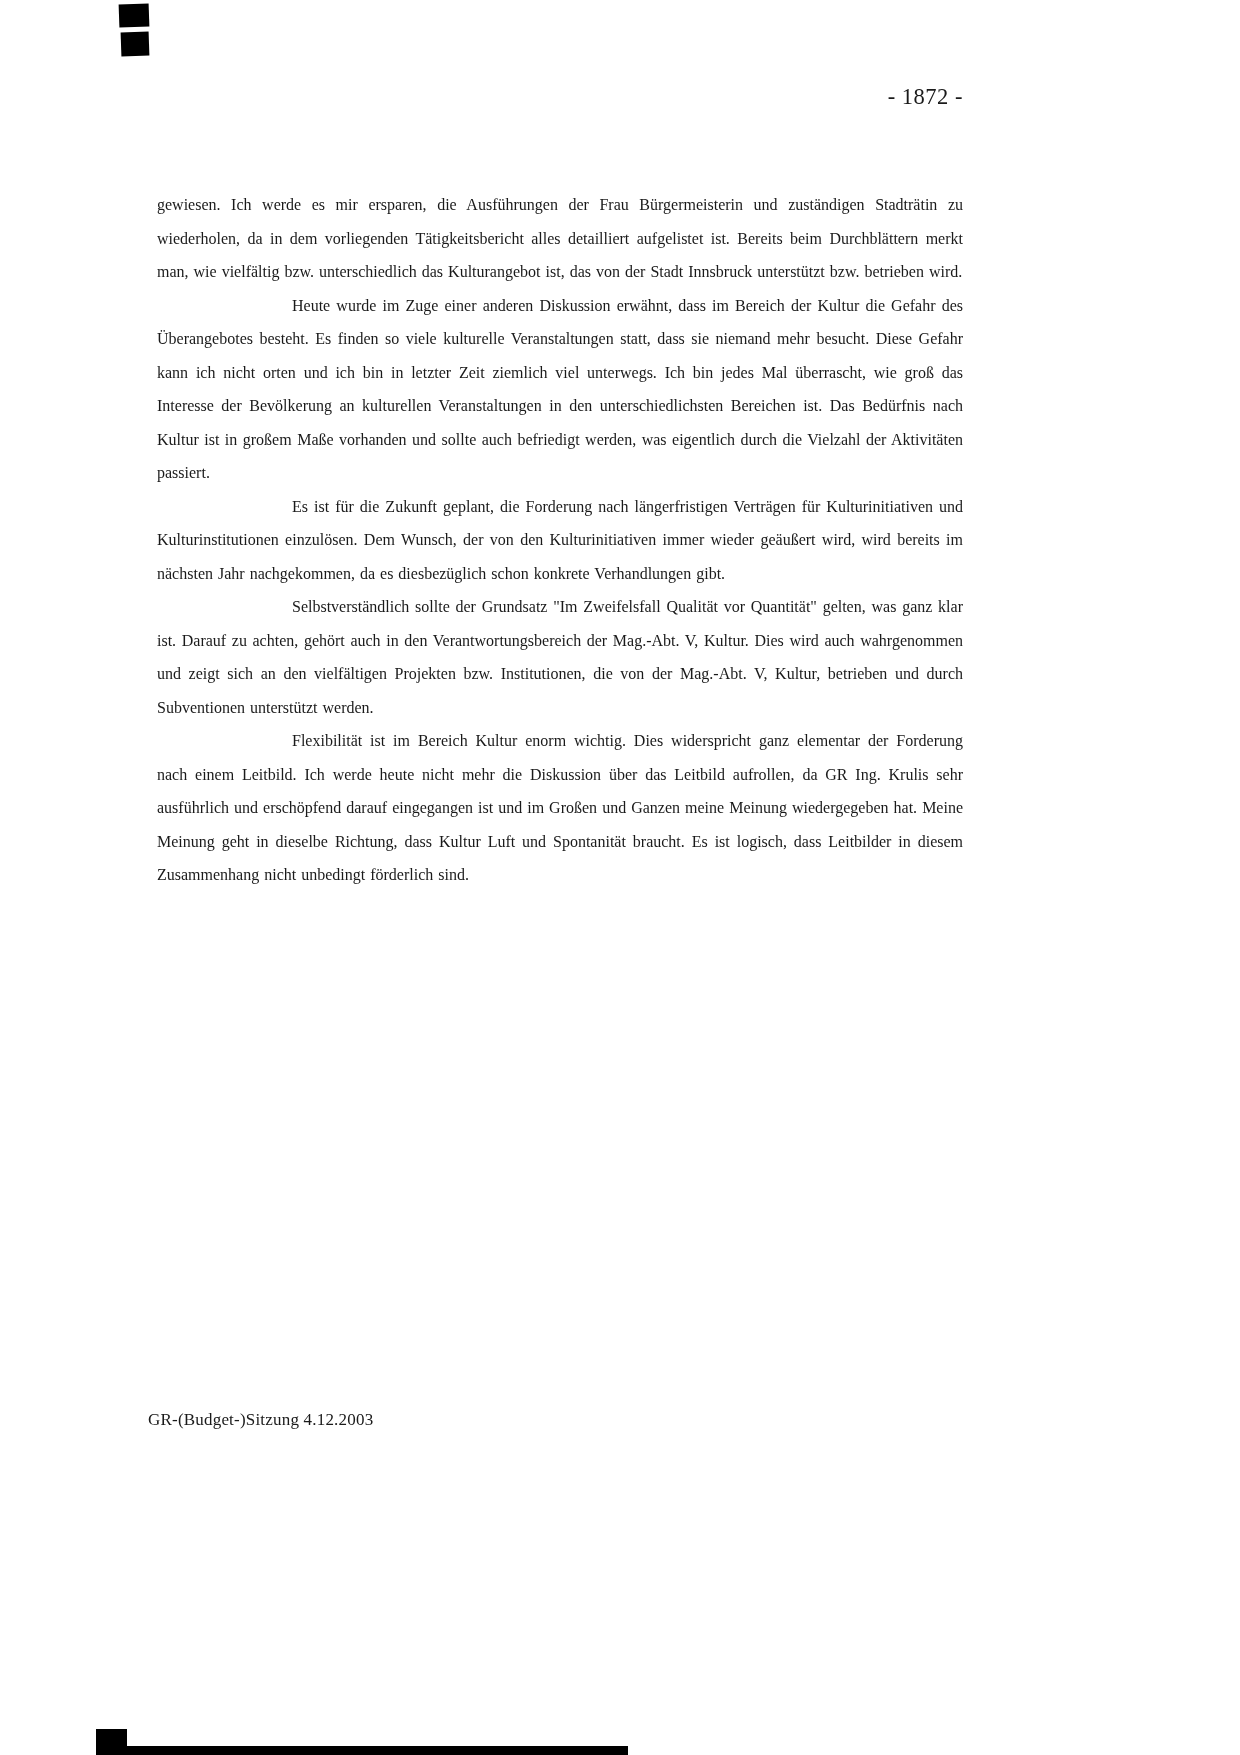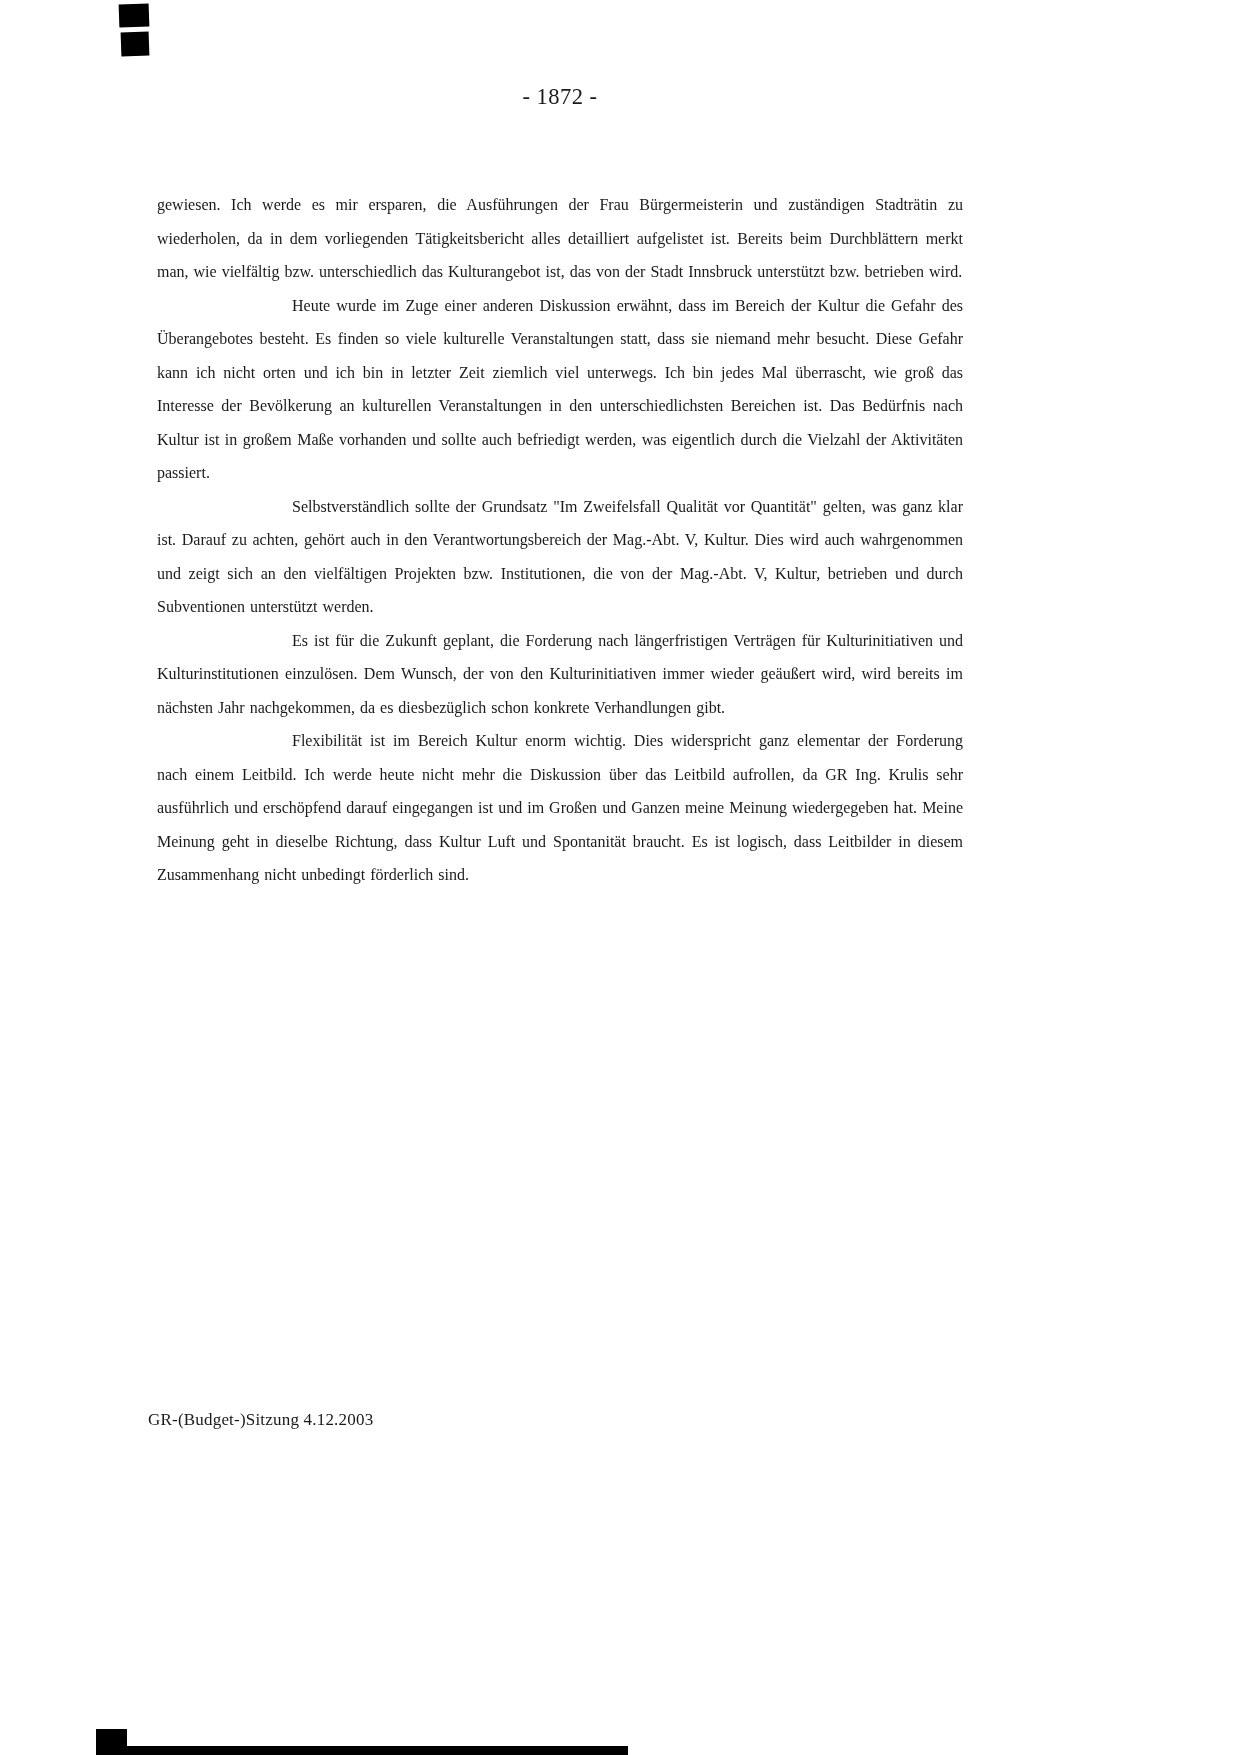--- a/index.html
+++ b/index.html
@@ -15,21 +15,21 @@
     font-family: "Liberation Serif", "DejaVu Serif", serif;
     color: #1a1a1a;
     overflow: hidden;
   }
 
   .page-number {
     position: absolute;
     top: 84px;
     left: 157px;
     width: 806px;
-    text-align: center;
+    text-align: right;
     font-size: 22.5px;
     letter-spacing: 0.5px;
     white-space: pre;
   }
 
   .body-text {
     position: absolute;
     top: 188px;
     left: 157px;
     width: 806px;
@@ -65,22 +65,22 @@
 <div class="page">
 
   <div class="scan-mark mark-top-1"></div>
   <div class="scan-mark mark-top-2"></div>
 
   <div class="page-number">- 1872 -</div>
 
   <div class="body-text" lang="de">
     <p>gewiesen. Ich werde es mir ersparen, die Ausführungen der Frau Bürgermeisterin und zuständigen Stadträtin zu wiederholen, da in dem vorliegenden Tätigkeitsbericht alles detailliert aufgelistet ist. Bereits beim Durchblättern merkt man, wie vielfältig bzw. unterschiedlich das Kulturangebot ist, das von der Stadt Innsbruck unterstützt bzw. betrieben wird.</p>
     <p class="indent">Heute wurde im Zuge einer anderen Diskussion erwähnt, dass im Bereich der Kultur die Gefahr des Überangebotes besteht. Es finden so viele kulturelle Veranstaltungen statt, dass sie niemand mehr besucht. Diese Gefahr kann ich nicht orten und ich bin in letzter Zeit ziemlich viel unterwegs. Ich bin jedes Mal überrascht, wie groß das Interesse der Bevölkerung an kulturellen Veranstaltungen in den unterschiedlichsten Bereichen ist. Das Bedürfnis nach Kultur ist in großem Maße vorhanden und sollte auch befriedigt werden, was eigentlich durch die Vielzahl der Aktivitäten passiert.</p>
+    <p class="indent">Es ist für die Zukunft geplant, die Forderung nach längerfristigen Verträgen für Kulturinitiativen und Kulturinstitutionen einzulösen. Dem Wunsch, der von den Kulturinitiativen immer wieder geäußert wird, wird bereits im nächsten Jahr nachgekommen, da es diesbezüglich schon konkrete Verhandlungen gibt.</p>
     <p class="indent">Selbstverständlich sollte der Grundsatz "Im Zweifelsfall Qualität vor Quantität" gelten, was ganz klar ist. Darauf zu achten, gehört auch in den Verantwortungsbereich der Mag.-Abt. V, Kultur. Dies wird auch wahrgenommen und zeigt sich an den vielfältigen Projekten bzw. Institutionen, die von der Mag.-Abt. V, Kultur, betrieben und durch Subventionen unterstützt werden.</p>
-    <p class="indent">Es ist für die Zukunft geplant, die Forderung nach längerfristigen Verträgen für Kulturinitiativen und Kulturinstitutionen einzulösen. Dem Wunsch, der von den Kulturinitiativen immer wieder geäußert wird, wird bereits im nächsten Jahr nachgekommen, da es diesbezüglich schon konkrete Verhandlungen gibt.</p>
     <p class="indent">Flexibilität ist im Bereich Kultur enorm wichtig. Dies widerspricht ganz elementar der Forderung nach einem Leitbild. Ich werde heute nicht mehr die Diskussion über das Leitbild aufrollen, da GR Ing. Krulis sehr ausführlich und erschöpfend darauf eingegangen ist und im Großen und Ganzen meine Meinung wiedergegeben hat. Meine Meinung geht in dieselbe Richtung, dass Kultur Luft und Spontanität braucht. Es ist logisch, dass Leitbilder in diesem Zusammenhang nicht unbedingt förderlich sind.</p>
   </div>
 
   <div class="footer">GR-(Budget-)Sitzung 4.12.2003</div>
 
   <div class="scan-mark mark-bottom-blob"></div>
   <div class="scan-mark mark-bottom-bar"></div>
 
 </div>
 

